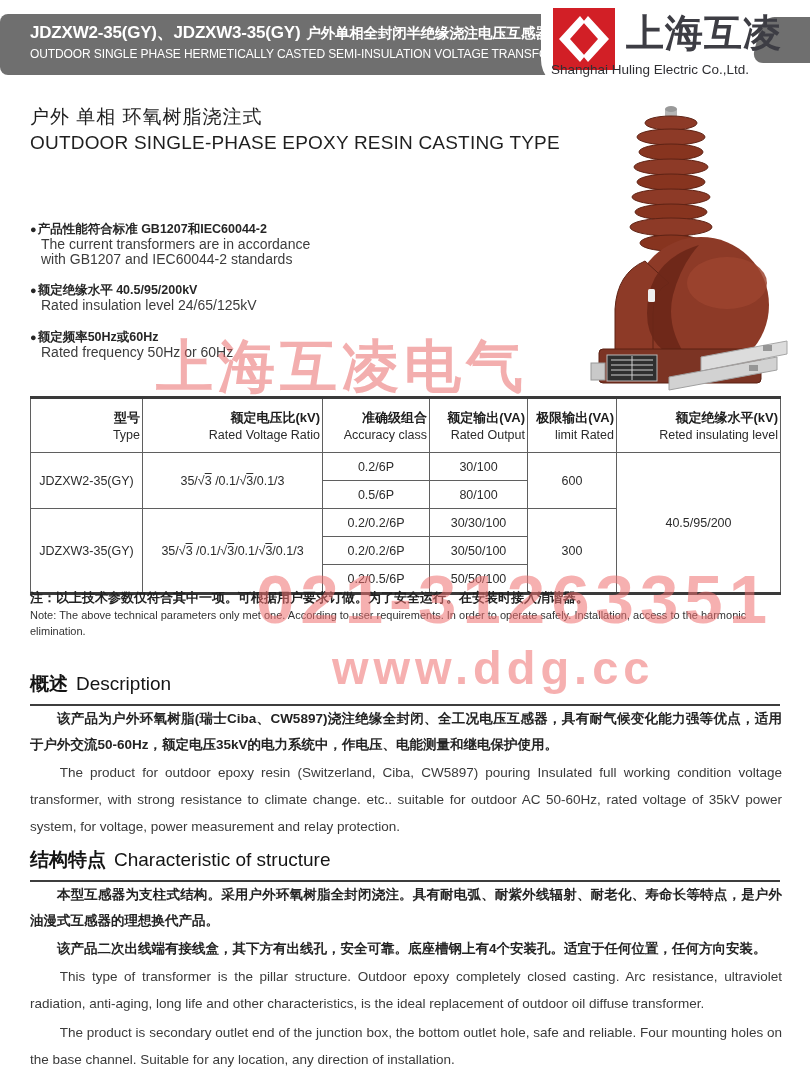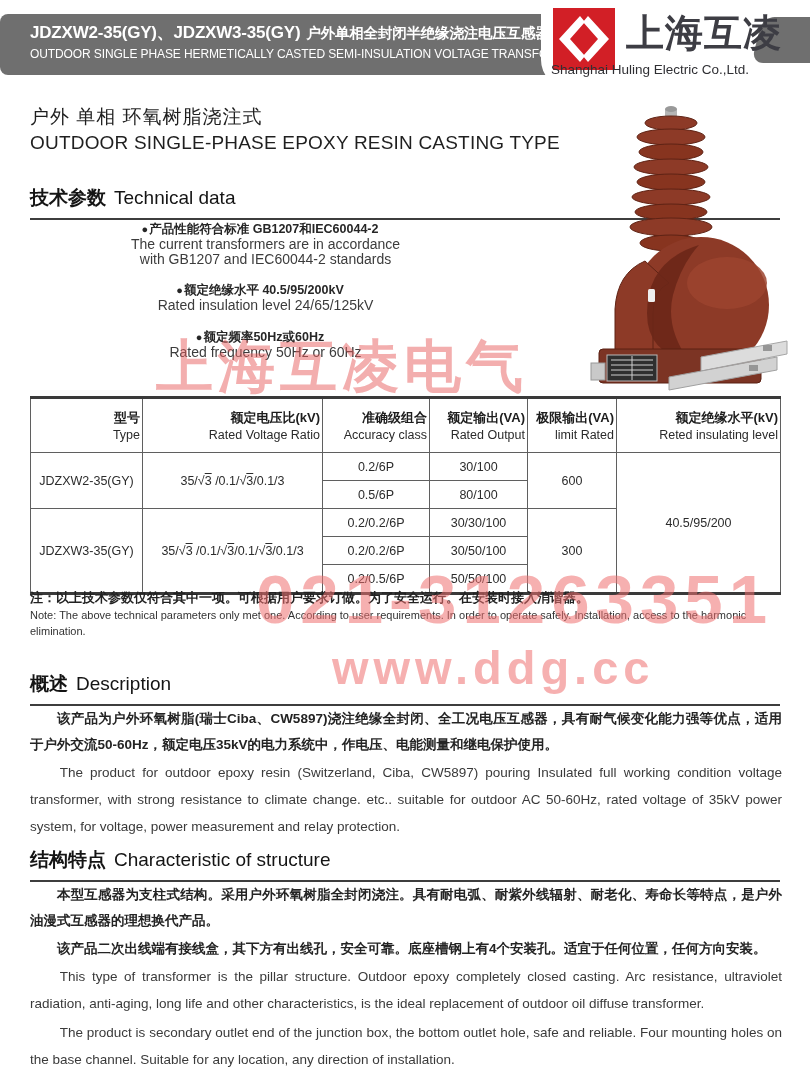--- a/index.html
+++ b/index.html
@@ -25,21 +25,21 @@
   .intro{position:absolute;left:30px;top:104px;line-height:26px;color:#1f1f1f;}
   .intro .cn{font-size:19px;font-weight:500;letter-spacing:1px;}
   .intro .en{font-size:19px;font-weight:400;letter-spacing:0.2px;}
   
   .sec-head{position:absolute;left:30px;width:750px;border-bottom:2px solid #3e3e3e;
         padding-bottom:7px;font-size:19px;color:#141414;white-space:nowrap;}
   .sec-head .cn{font-weight:700;}
   .sec-head .en{font-weight:400;margin-left:8px;}
   
   .bullets{position:absolute;left:30px;top:222px;width:460px;}
-  .bgroup{margin-bottom:17px;text-align:center;}
+  .bgroup{margin-bottom:17px;}
   .bcn{font-size:12.5px;font-weight:600;color:#262626;line-height:15px;}
   .bcn .dot{font-size:11px;margin-right:1px;}
   .ben{font-size:14px;font-weight:400;color:#3c3c3c;line-height:14.5px;margin-left:11px;}
   
   .photo{position:absolute;left:549px;top:97px;z-index:0;}
   
   .wm{position:absolute;z-index:6;pointer-events:none;font-weight:700;white-space:nowrap;}
   .wm-brand{left:156px;top:329px;font-size:57px;letter-spacing:5px;color:rgba(232,93,93,0.50);}
   .wm-phone{left:256px;top:560px;font-size:69px;letter-spacing:6px;color:rgba(238,112,112,0.55);}
   .wm-site{left:332px;top:640px;font-size:47px;letter-spacing:5px;color:rgba(238,112,112,0.55);}
@@ -85,23 +85,20 @@
     </svg>
   </div>
   <div class="company-cn">上海互凌</div>
   <div class="company-en">Shanghai Huling Electric Co.,Ltd.</div>
 
   <div class="intro">
     <div class="cn">户外 单相 环氧树脂浇注式</div>
     <div class="en">OUTDOOR SINGLE-PHASE EPOXY RESIN CASTING TYPE</div>
   </div>
 
-  <div class="sec-head" style="top:185px;">
-    <span class="cn">技术参数</span><span class="en">Technical data</span>
-  </div>
 
   <div class="bullets">
     <div class="bgroup">
       <div class="bcn"><span class="dot">●</span><span>产品性能符合标准 GB1207和IEC60044-2</span></div>
       <div class="ben">The current transformers are in accordance</div>
       <div class="ben">with GB1207 and IEC60044-2 standards</div>
     </div>
     <div class="bgroup">
       <div class="bcn"><span class="dot">●</span><span>额定绝缘水平 40.5/95/200kV</span></div>
       <div class="ben">Rated insulation level 24/65/125kV</div>

